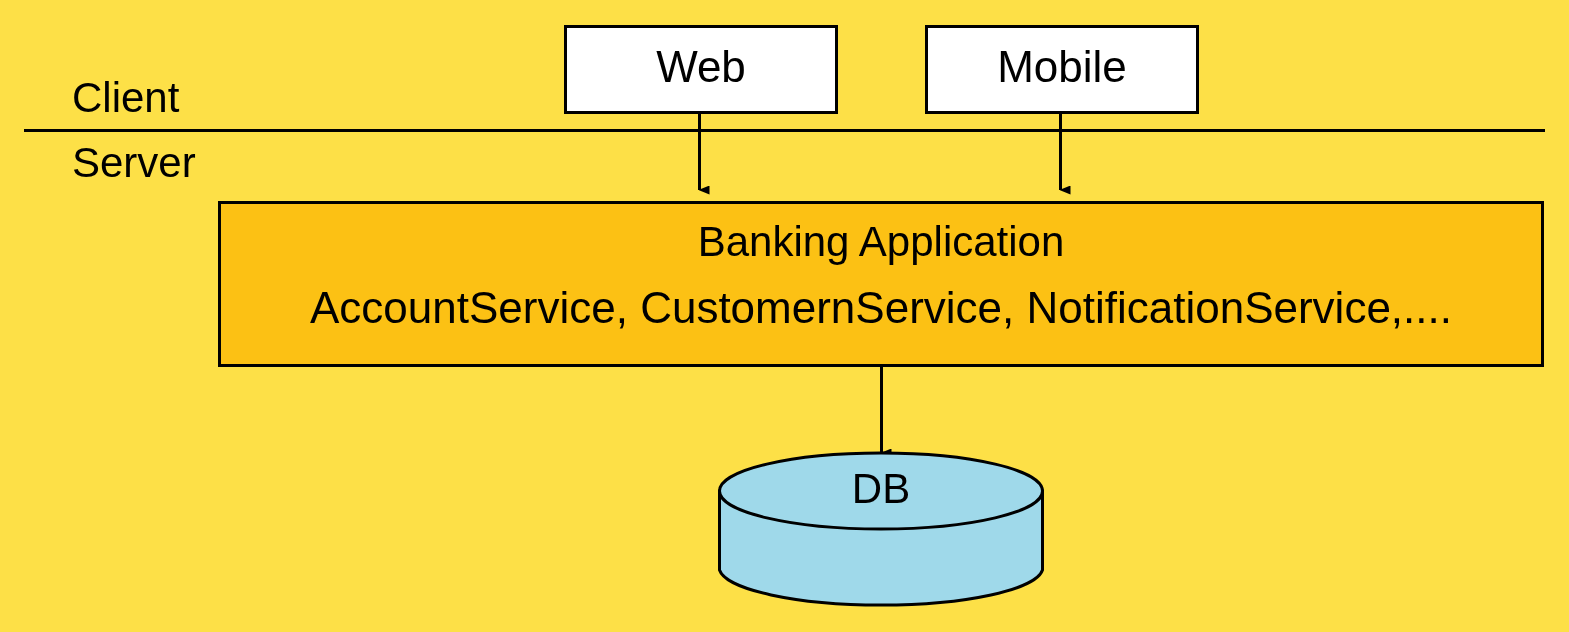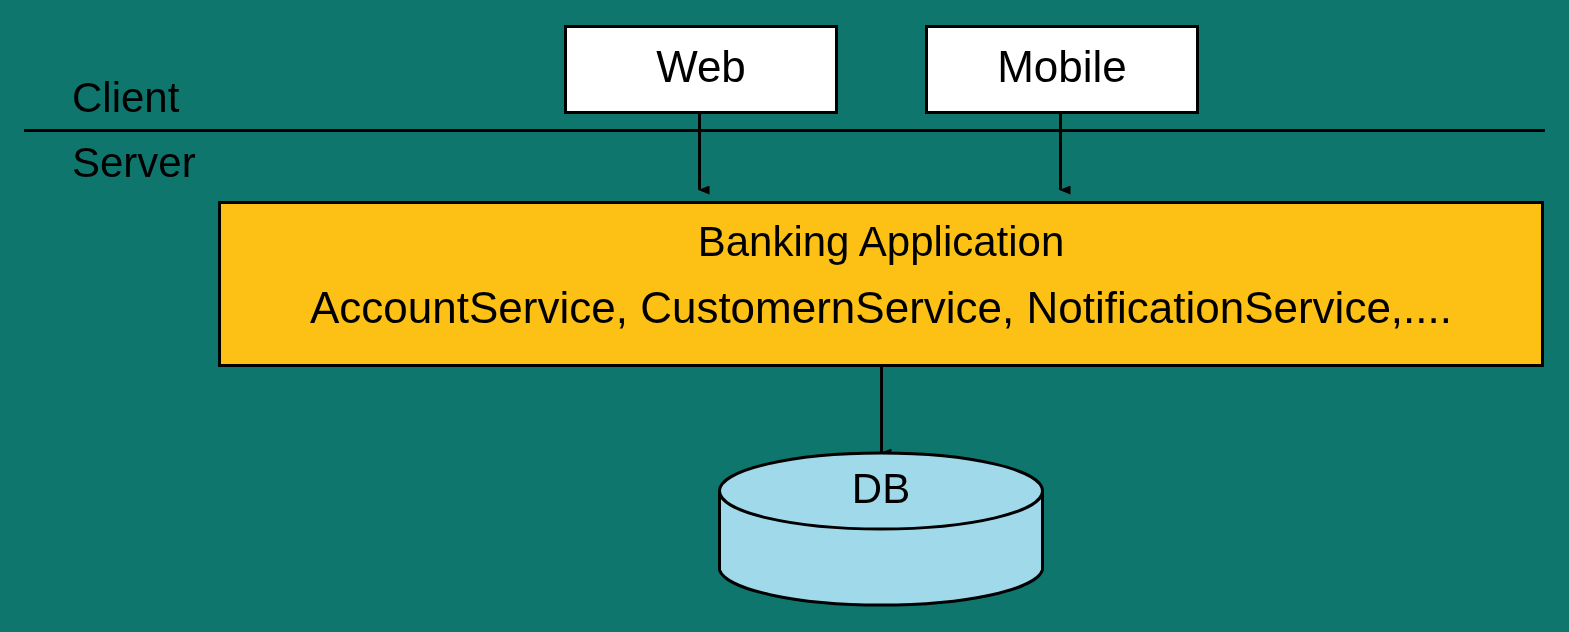--- a/index.html
+++ b/index.html
@@ -7,21 +7,21 @@
     padding: 0;
     background: #ffffff;
   }
   body {
     font-family: "Liberation Sans", sans-serif;
   }
   #diagram-canvas {
     position: relative;
     width: 1569px;
     height: 632px;
-    background: #0f766e;
+    background: #fde047;
     overflow: hidden;
   }
   #diagram-svg {
     position: absolute;
     top: 0;
     left: 0;
     width: 1569px;
     height: 632px;
   }
   .node-label {

